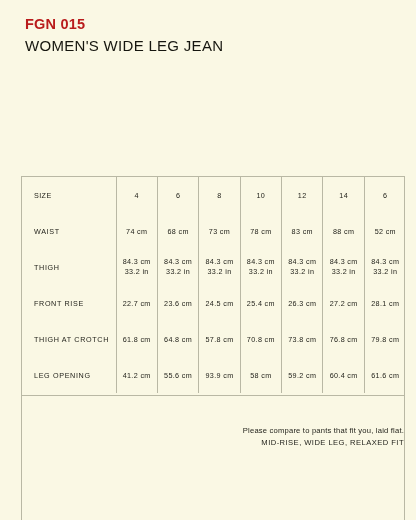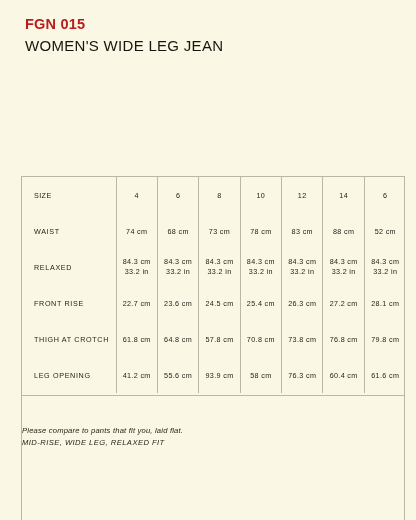--- a/index.html
+++ b/index.html
@@ -99,22 +99,21 @@
     height: 1px;
     background: #b9b8a4;
   }
 
   
   .footnote {
     position: absolute;
     left: 0;
     right: 0;
     top: 248px;
-    text-align: left;
-    font-style: italic;
+    text-align: right;
   }
   .footnote-line1 {
     font-size: 7.6px;
     letter-spacing: 0.2px;
     line-height: 12px;
     color: #23231c;
   }
   .footnote-line2 {
     font-size: 7.6px;
     letter-spacing: 0.45px;
@@ -162,21 +161,21 @@
           <td>74 cm</td>
           <td>68 cm</td>
           <td>73 cm</td>
           <td>78 cm</td>
           <td>83 cm</td>
           <td>88 cm</td>
           <td>52 cm</td>
         </tr>
 
         <tr>
-          <td class="row-label">RELAXED</td>
+          <td class="row-label">THIGH</td>
           <td>
             <span class="dual">84.3 cm</span>
             <span class="dual">33.2 in</span>
           </td>
           <td>
             <span class="dual">84.3 cm</span>
             <span class="dual">33.2 in</span>
           </td>
           <td>
             <span class="dual">84.3 cm</span>
@@ -221,21 +220,21 @@
           <td>76.8 cm</td>
           <td>79.8 cm</td>
         </tr>
 
         <tr>
           <td class="row-label">LEG OPENING</td>
           <td>41.2 cm</td>
           <td>55.6 cm</td>
           <td>93.9 cm</td>
           <td>58 cm</td>
-          <td>76.3 cm</td>
+          <td>59.2 cm</td>
           <td>60.4 cm</td>
           <td>61.6 cm</td>
         </tr>
 
       </tbody>
     </table>
 
     <div class="grid-divider"></div>
 
     <div class="footnote">

